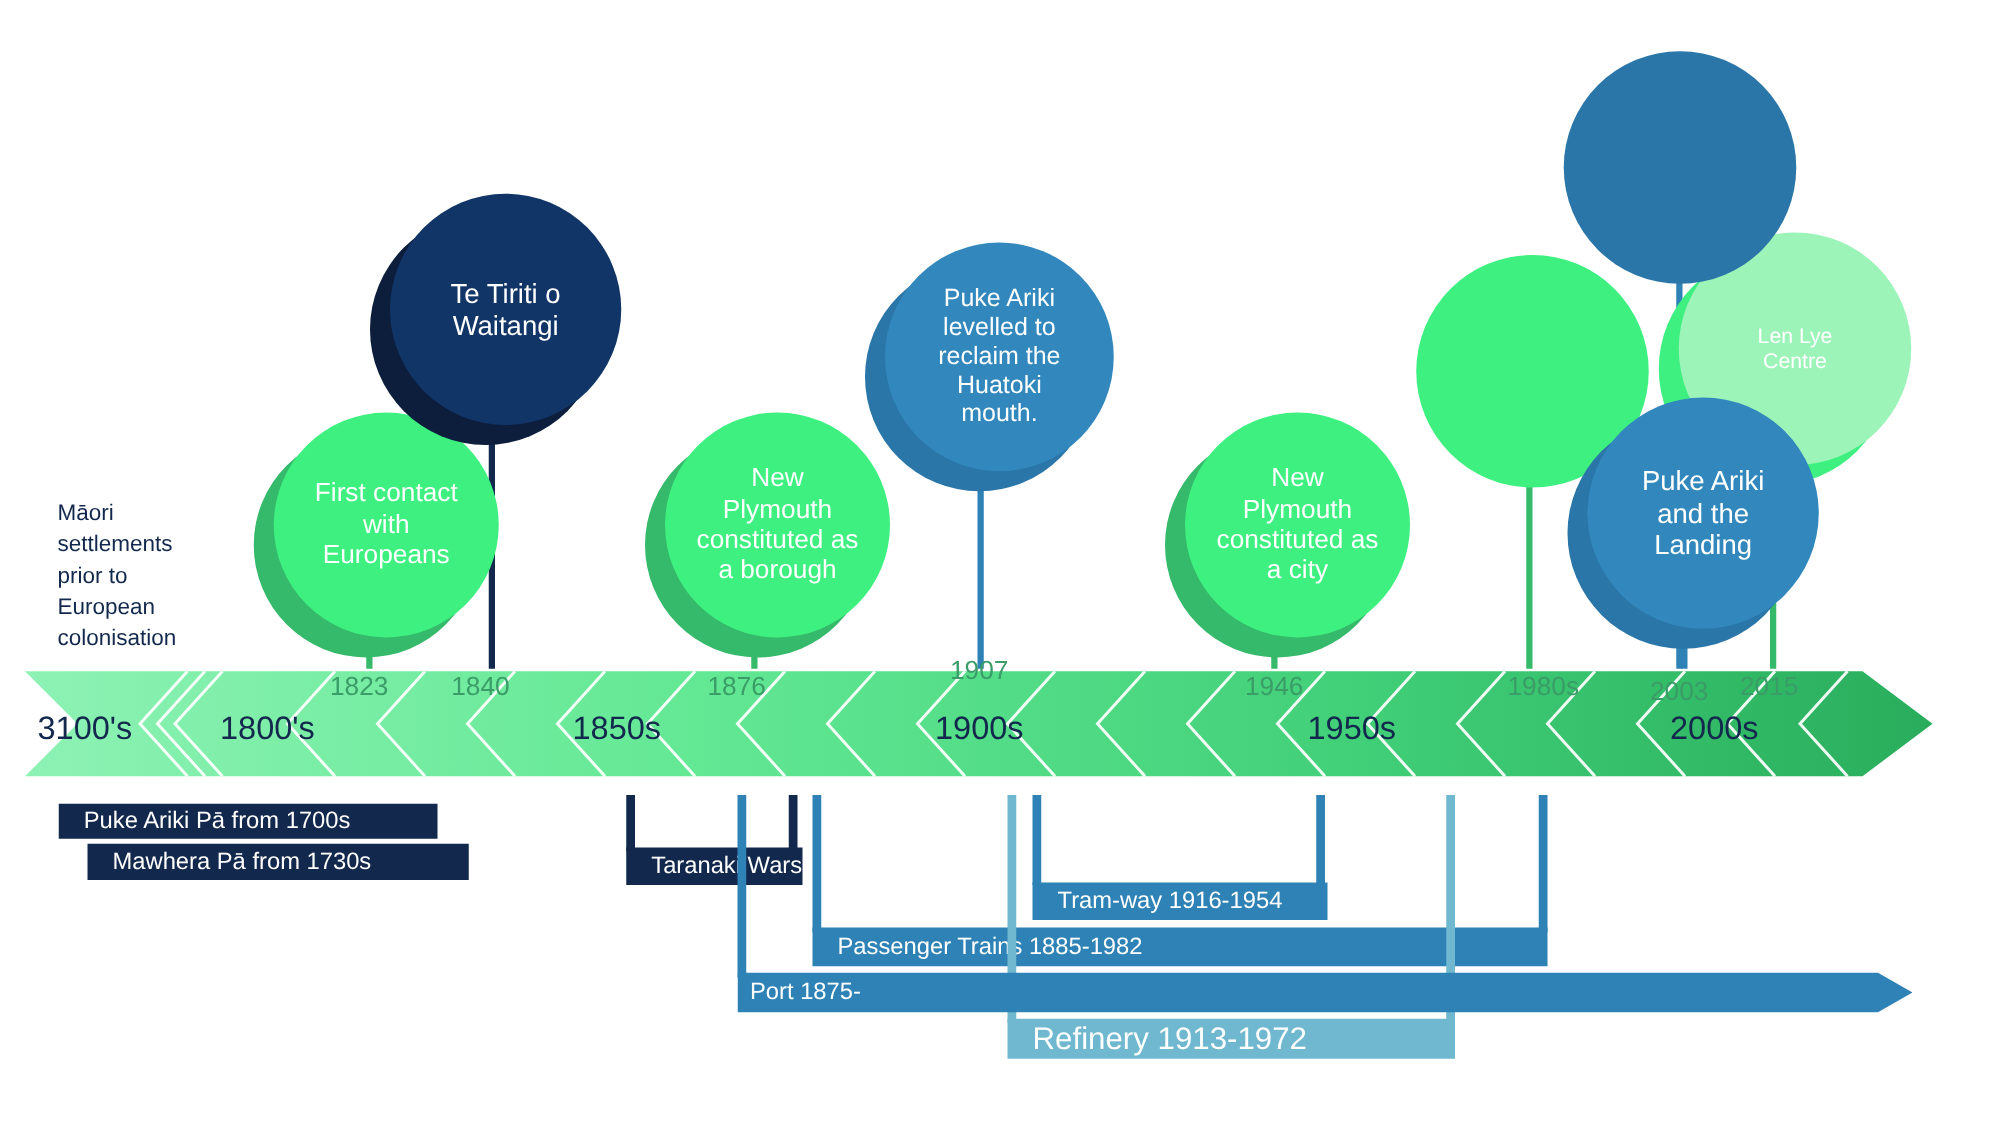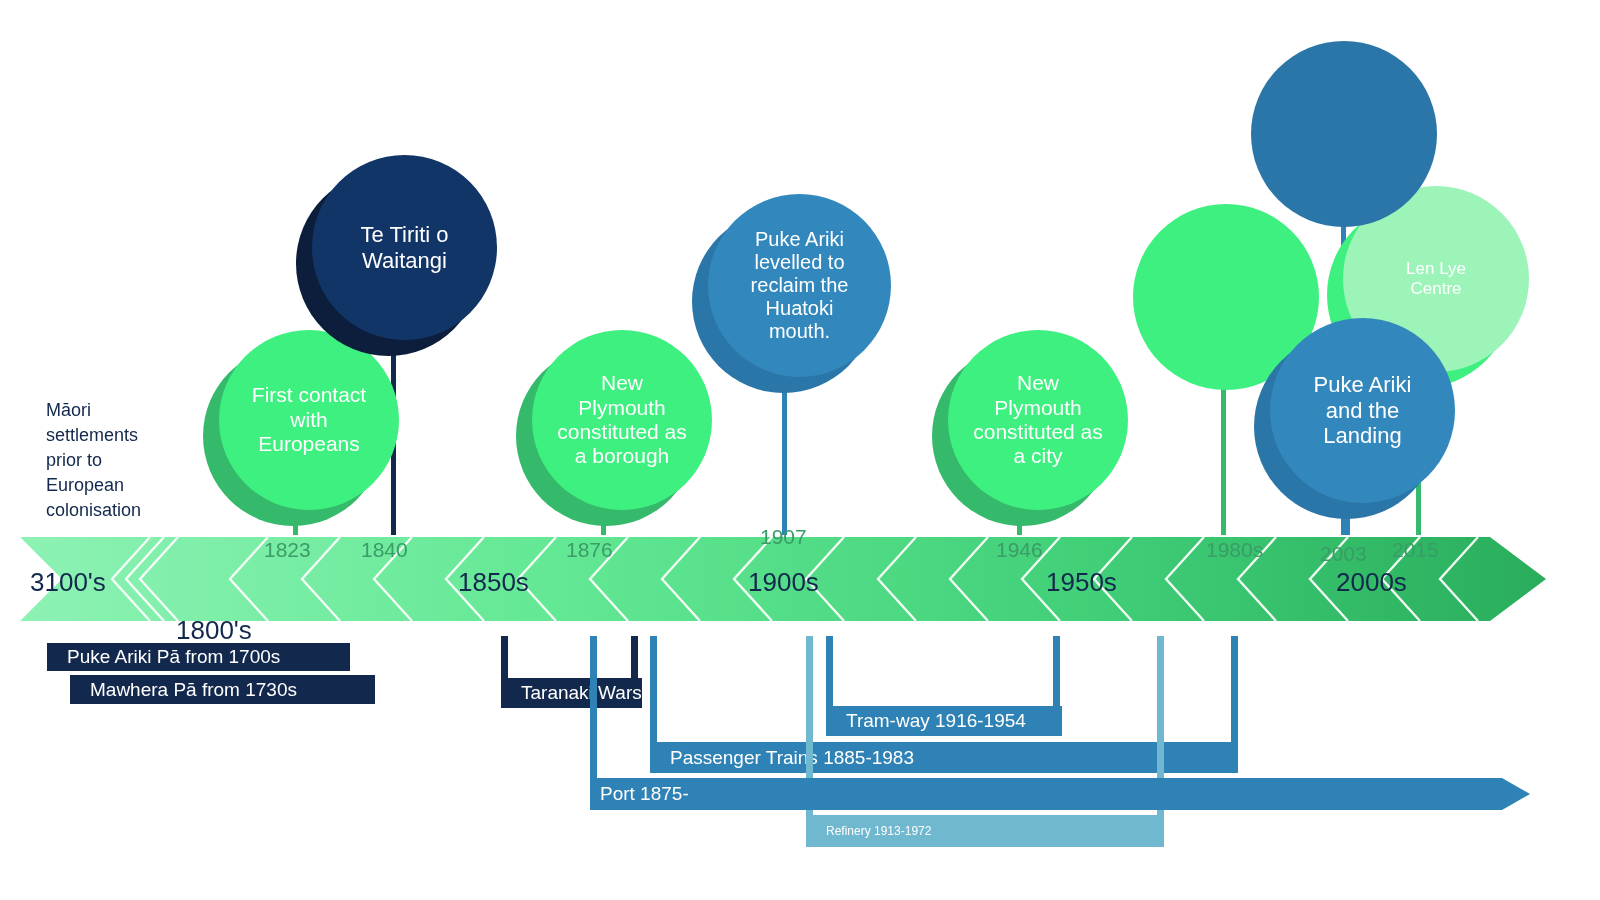--- a/index.html
+++ b/index.html
@@ -187,21 +187,21 @@
         <path d="M 1132,13 L 1094,55 L 1132,97"></path>
         <path d="M 1204,13 L 1166,55 L 1204,97"></path>
         <path d="M 1276,13 L 1238,55 L 1276,97"></path>
         <path d="M 1348,13 L 1310,55 L 1348,97"></path>
         <path d="M 1420,13 L 1382,55 L 1420,97"></path>
         <path d="M 1478,13 L 1440,55 L 1478,97"></path>
       </g>
     </svg>
     <div id="era-layer">
         <div class="era-label" style="left: 30px; top: 43px;">3100's</div>
-        <div class="era-label" style="left: 176px; top: 43px; margin-top: 48px;">1800's</div>
+        <div class="era-label" style="left: 176px; top: 43px;">1800's</div>
         <div class="era-label" style="left: 458px; top: 43px;">1850s</div>
         <div class="era-label" style="left: 748px; top: 43px;">1900s</div>
         <div class="era-label" style="left: 1046px; top: 43px;">1950s</div>
         <div class="era-label" style="left: 1336px; top: 43px;">2000s</div>
       </div>
     <div id="year-layer">
         <div class="year-label" style="left: 264px; top: 14px;">1823</div>
         <div class="year-label" style="left: 361px; top: 14px;">1840</div>
         <div class="year-label" style="left: 566px; top: 14px;">1876</div>
         <div class="year-label" style="left: 760px; top: 1px;">1907</div>
@@ -216,24 +216,24 @@
       <div class="bar" style="left: 47px; top: 643px; width: 303px; height: 28px; background: rgb(18, 40, 76); font-size: 19px;">Puke Ariki Pā from 1700s</div>
       <div class="bar" style="left: 70px; top: 675px; width: 305px; height: 29px; background: rgb(18, 40, 76); font-size: 19px;">Mawhera Pā from 1730s</div>
       <div class="bracket-leg" style="left: 501px; top: 636px; width: 7px; height: 45px; background: rgb(18, 40, 76);"></div>
       <div class="bracket-leg" style="left: 631px; top: 636px; width: 7px; height: 45px; background: rgb(18, 40, 76);"></div>
       <div class="bar" style="left: 501px; top: 678px; width: 141px; height: 30px; background: rgb(18, 40, 76); font-size: 19px;">Taranaki Wars</div>
       <div class="bracket-leg" style="left: 826px; top: 636px; width: 7px; height: 72px; background: rgb(47, 130, 181);"></div>
       <div class="bracket-leg" style="left: 1053px; top: 636px; width: 7px; height: 72px; background: rgb(47, 130, 181);"></div>
       <div class="bar" style="left: 826px; top: 706px; width: 236px; height: 30px; background: rgb(47, 130, 181); font-size: 19px;">Tram-way 1916-1954</div>
       <div class="bracket-leg" style="left: 650px; top: 636px; width: 7px; height: 110px; background: rgb(47, 130, 181);"></div>
       <div class="bracket-leg" style="left: 1231px; top: 636px; width: 7px; height: 110px; background: rgb(47, 130, 181);"></div>
-      <div class="bar" style="left: 650px; top: 742px; width: 588px; height: 31px; background: rgb(47, 130, 181); font-size: 19px;">Passenger Trains 1885-1983</div>
+      <div class="bar" style="left: 650px; top: 742px; width: 588px; height: 31px; background: rgb(47, 130, 181); font-size: 19px;">Passenger Trains 1885-1982</div>
       <div class="bracket-leg" style="left: 806px; top: 636px; width: 7px; height: 182px; background: rgb(111, 184, 207);"></div>
       <div class="bracket-leg" style="left: 1157px; top: 636px; width: 7px; height: 182px; background: rgb(111, 184, 207);"></div>
-      <div class="bar" style="left: 806px; top: 815px; width: 358px; height: 32px; background: rgb(111, 184, 207); font-size: 12px;">Refinery 1913-1972</div>
+      <div class="bar" style="left: 806px; top: 815px; width: 358px; height: 32px; background: rgb(111, 184, 207); font-size: 25px;">Refinery 1913-1972</div>
       <div class="bracket-leg" style="left: 590px; top: 636px; width: 7px; height: 146px; background: rgb(47, 130, 181);"></div>
       <div class="arrow-bar" style="left: 590px; top: 778px; width: 940px; height: 32px;">
         <svg width="940" height="32" viewBox="0 0 940 32" style="display:block">
           <path d="M 0,0 L 912,0 L 940,16 L 912,32 L 0,32 Z" fill="#2f82b5"></path>
         </svg>
         <div style="position: absolute; left: 10px; top: 0px; height: 32px; display: flex; align-items: center; color: rgb(255, 255, 255); font-size: 19px; white-space: nowrap;">Port 1875-</div>
       </div>
     </div>
 
 </div>

